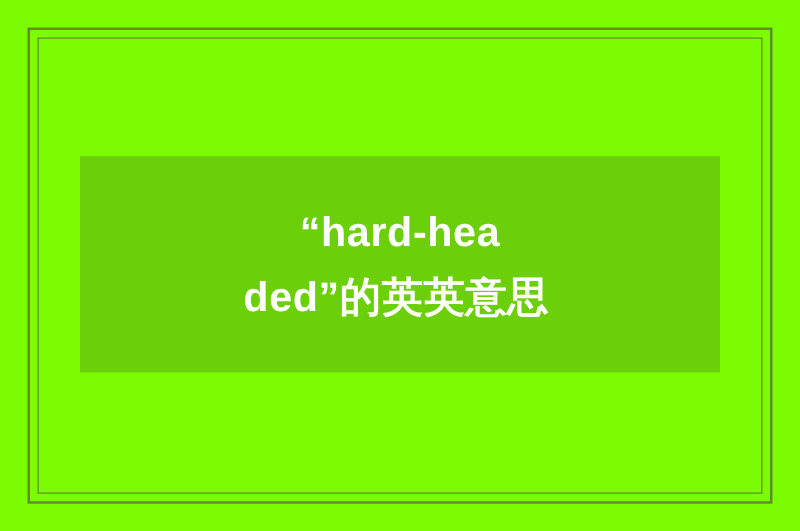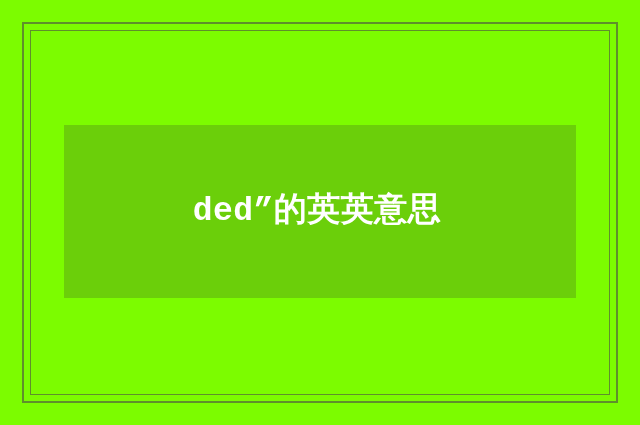--- a/index.html
+++ b/index.html
@@ -63,28 +63,28 @@
     font-weight: bold;
     font-size: 33px;
     line-height: 52px;
     letter-spacing: 0.5px;
     white-space: nowrap;
     text-align: center;
   }
 
   #title-line-2 {
     text-indent: -6px;
-    font-family: Liberation Mono, monospace;
   }
 </style>
 </head>
 <body>
 
 <div id="banner">
 
   <div id="frame-outer"></div>
   <div id="frame-inner"></div>
 
   <div id="title-plate">
+    <div class="title-line" id="title-line-1">“hard-hea</div>
     <div class="title-line" id="title-line-2">ded”的英英意思</div>
   </div>
 
 </div>
 
 </body></html>

